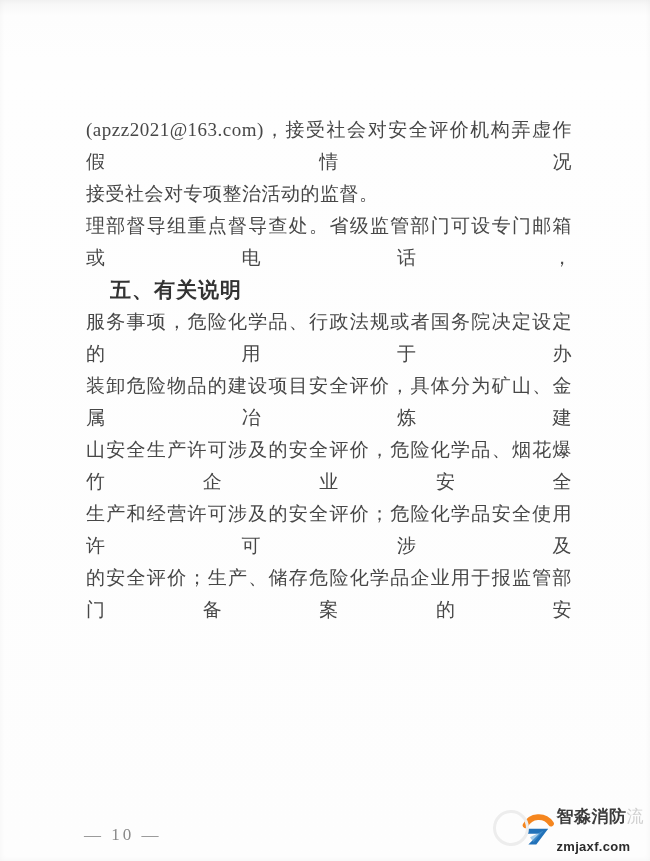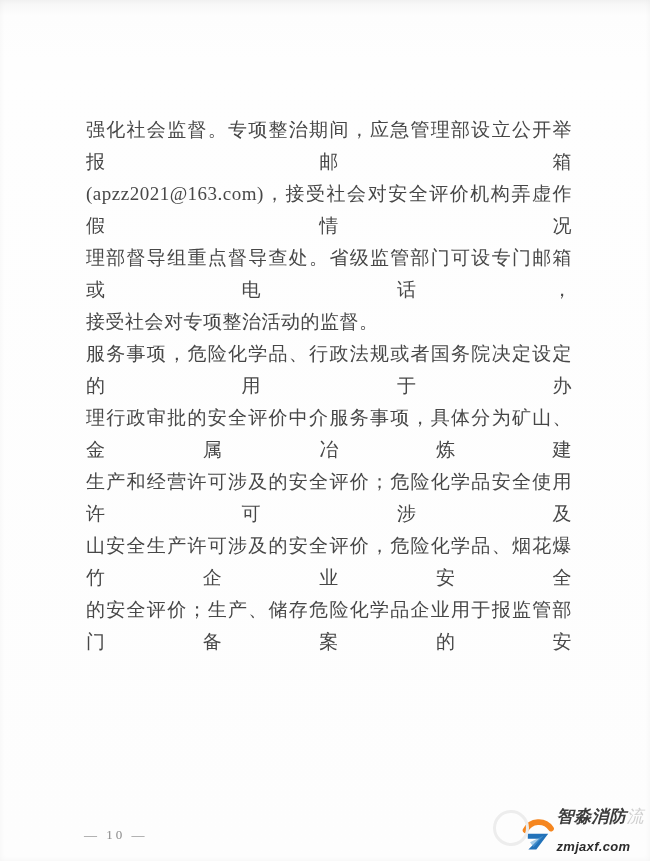--- a/index.html
+++ b/index.html
@@ -47,33 +47,32 @@
     font-size:21px;
     line-height:32px;
     color:var(--heading-text);
     letter-spacing:1px;
     margin-left:24px;
   }
   .page-number{
     position:absolute;
     left:84px;
     bottom:16px;
-    font-size:13px;
+    font-size:17px;
     line-height:20px;
     color:var(--page-number);
     letter-spacing:3px;
     font-family:"Liberation Serif", serif;
   }
   .watermark{
     position:absolute;
     right:6px;
     bottom:8px;
     display:flex;
-    align-items:flex-end;
-    font-style:italic;
+    align-items:center;
   }
   .watermark .ghost{
     position:absolute;
     left:-28px;top:2px;
     width:30px;height:30px;
     border:3px solid #ededed;
     border-radius:50%;
   }
   .wm-logo{
     width:34px;height:34px;
@@ -99,32 +98,32 @@
   }
 </style>
 </head>
 <body>
 
 <div class="page">
 
   <div class="content">
 
     <div>
-      <div class="line just">强化社会监督。专项整治期间，应急管理部设立公开举报邮箱</div>
       <div class="line just">(apzz2021@163.com)，接受社会对安全评价机构弄虚作假情况</div>
+      <div class="line">接受社会对专项整治活动的监督。</div>
       <div class="line just">理部督导组重点督导查处。省级监管部门可设专门邮箱或电话，</div>
-      <div class="line">接受社会对专项整治活动的监督。</div>
     </div>
 
+    <div class="section-heading">五、有关说明</div>
 
     <div>
       <div class="line just">服务事项，危险化学品、行政法规或者国务院决定设定的用于办</div>
-      <div class="line just">理行政审批的安全评价中介服务事项，具体分为矿山、金属冶炼建</div>
+      <div class="line just">装卸危险物品的建设项目安全评价，具体分为矿山、金属冶炼建</div>
+      <div class="line just">山安全生产许可涉及的安全评价，危险化学品、烟花爆竹企业安全</div>
       <div class="line just">生产和经营许可涉及的安全评价；危险化学品安全使用许可涉及</div>
-      <div class="line just">山安全生产许可涉及的安全评价，危险化学品、烟花爆竹企业安全</div>
       <div class="line just">的安全评价；生产、储存危险化学品企业用于报监管部门备案的安</div>
 
     </div>
 
   </div>
 
   <div class="page-number">— 10 —</div>
 
   <div class="watermark">
     <span class="ghost"></span>

